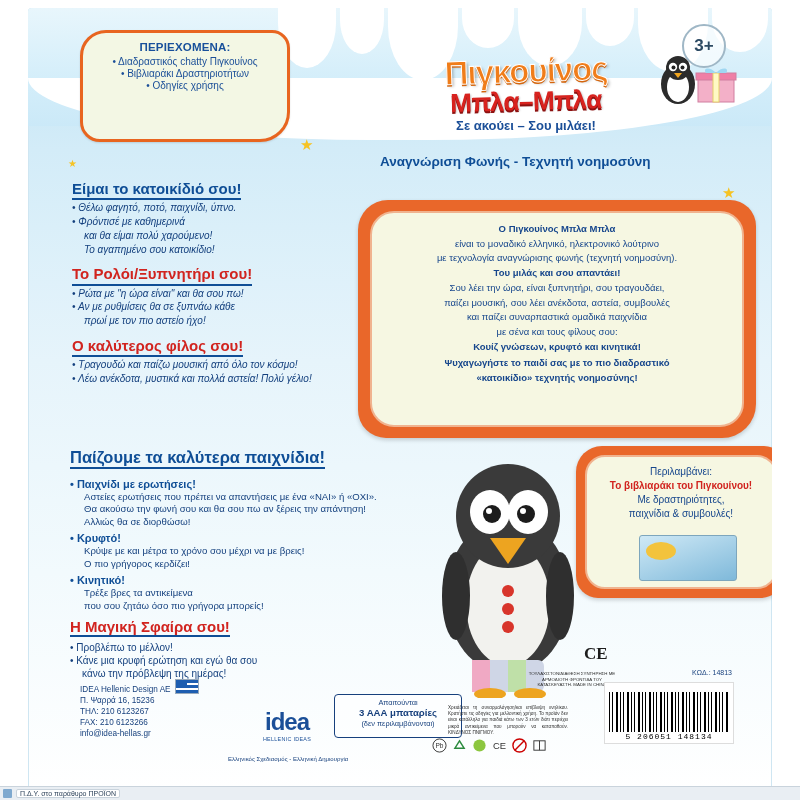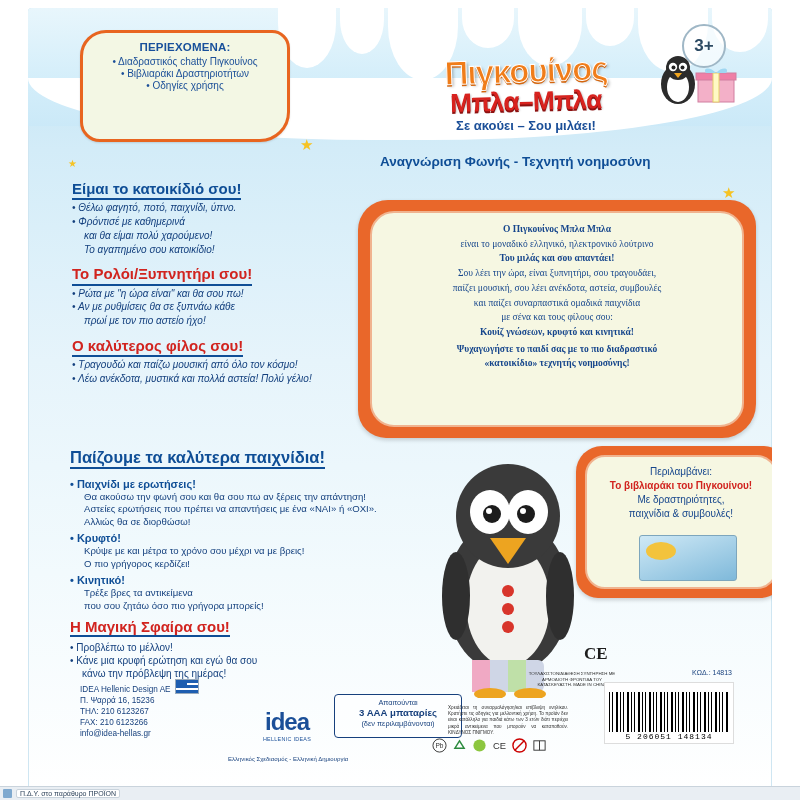--- a/index.html
+++ b/index.html
@@ -111,21 +111,21 @@
   
   .panel{
     position:absolute;left:330px;top:192px;width:398px;height:238px;
     background:#e9672a;
     border-radius:30px 26px 34px 28px;
     box-shadow:0 2px 4px rgba(0,0,0,.18);
   }
   .panel .inner{
     position:absolute;left:12px;top:11px;right:12px;bottom:11px;
     background:#f6f7e2;border:2px solid #f0b38f;border-radius:24px;
-    padding:10px 0;box-sizing:border-box;text-align:center;font-family:Liberation Serif, serif;
+    padding:10px 0;box-sizing:border-box;text-align:center;
   }
   .panel .inner p{margin:0 0 2px 0;font-size:9.5px;color:#16468c;line-height:1.34;}
   .panel .inner p.b{font-weight:bold;}
   .panel .inner p.last{margin-top:4px;font-weight:bold;text-align:center;}
 
   
   .includes{
     position:absolute;left:548px;top:438px;width:210px;height:152px;
     background:#e9672a;border-radius:26px 22px 26px 22px;
     box-shadow:0 2px 4px rgba(0,0,0,.18);
@@ -286,42 +286,43 @@
       <div class="feat">
         <div class="hd red ul">Ο καλύτερος φίλος σου!</div>
         <p>• Τραγουδώ και παίζω μουσική από όλο τον κόσμο!</p>
         <p>• Λέω ανέκδοτα, μυστικά και πολλά αστεία! Πολύ γέλιο!</p>
       </div>
     </div>
 
     <div class="games">
       <div class="title">Παίζουμε τα καλύτερα παιχνίδια!</div>
       <div class="sub">• Παιχνίδι με ερωτήσεις!</div>
+      <p class="ind">Αστείες ερωτήσεις που πρέπει να απαντήσεις με ένα «ΝΑΙ» ή «ΟΧΙ».</p>
       <p class="ind">Θα ακούσω την φωνή σου και θα σου πω αν ξέρεις την απάντηση!</p>
-      <p class="ind">Αστείες ερωτήσεις που πρέπει να απαντήσεις με ένα «ΝΑΙ» ή «ΟΧΙ».</p>
       <p class="ind">Αλλιώς θα σε διορθώσω!</p>
       <div class="sub">• Κρυφτό!</div>
       <p class="ind">Κρύψε με και μέτρα το χρόνο σου μέχρι να με βρεις!</p>
       <p class="ind">Ο πιο γρήγορος κερδίζει!</p>
       <div class="sub">• Κινητικό!</div>
       <p class="ind">Τρέξε βρες τα αντικείμενα</p>
       <p class="ind">που σου ζητάω όσο πιο γρήγορα μπορείς!</p>
     </div>
 
     <div class="magic">
       <div class="title">Η Μαγική Σφαίρα σου!</div>
       <p>• Προβλέπω το μέλλον!</p>
       <p>• Κάνε μια κρυφή ερώτηση και εγώ θα σου</p>
       <p class="ind">κάνω την πρόβλεψη της ημέρας!</p>
     </div>
 
     <div class="panel">
       <div class="inner">
         <p class="b">Ο Πιγκουίνος Μπλα Μπλα</p>
         <p>είναι το μοναδικό ελληνικό, ηλεκτρονικό λούτρινο</p>
+        <p>με τεχνολογία αναγνώρισης φωνής (τεχνητή νοημοσύνη).</p>
         <p class="b">Του μιλάς και σου απαντάει!</p>
         <p>Σου λέει την ώρα, είναι ξυπνητήρι, σου τραγουδάει,</p>
         <p>παίζει μουσική, σου λέει ανέκδοτα, αστεία, συμβουλές</p>
         <p>και παίζει συναρπαστικά ομαδικά παιχνίδια</p>
         <p>με σένα και τους φίλους σου:</p>
         <p class="b">Κουίζ γνώσεων, κρυφτό και κινητικά!</p>
         <p class="last">Ψυχαγωγήστε το παιδί σας με το πιο διαδραστικό</p>
         <p class="b">«κατοικίδιο» τεχνητής νοημοσύνης!</p>
       </div>
     </div>

